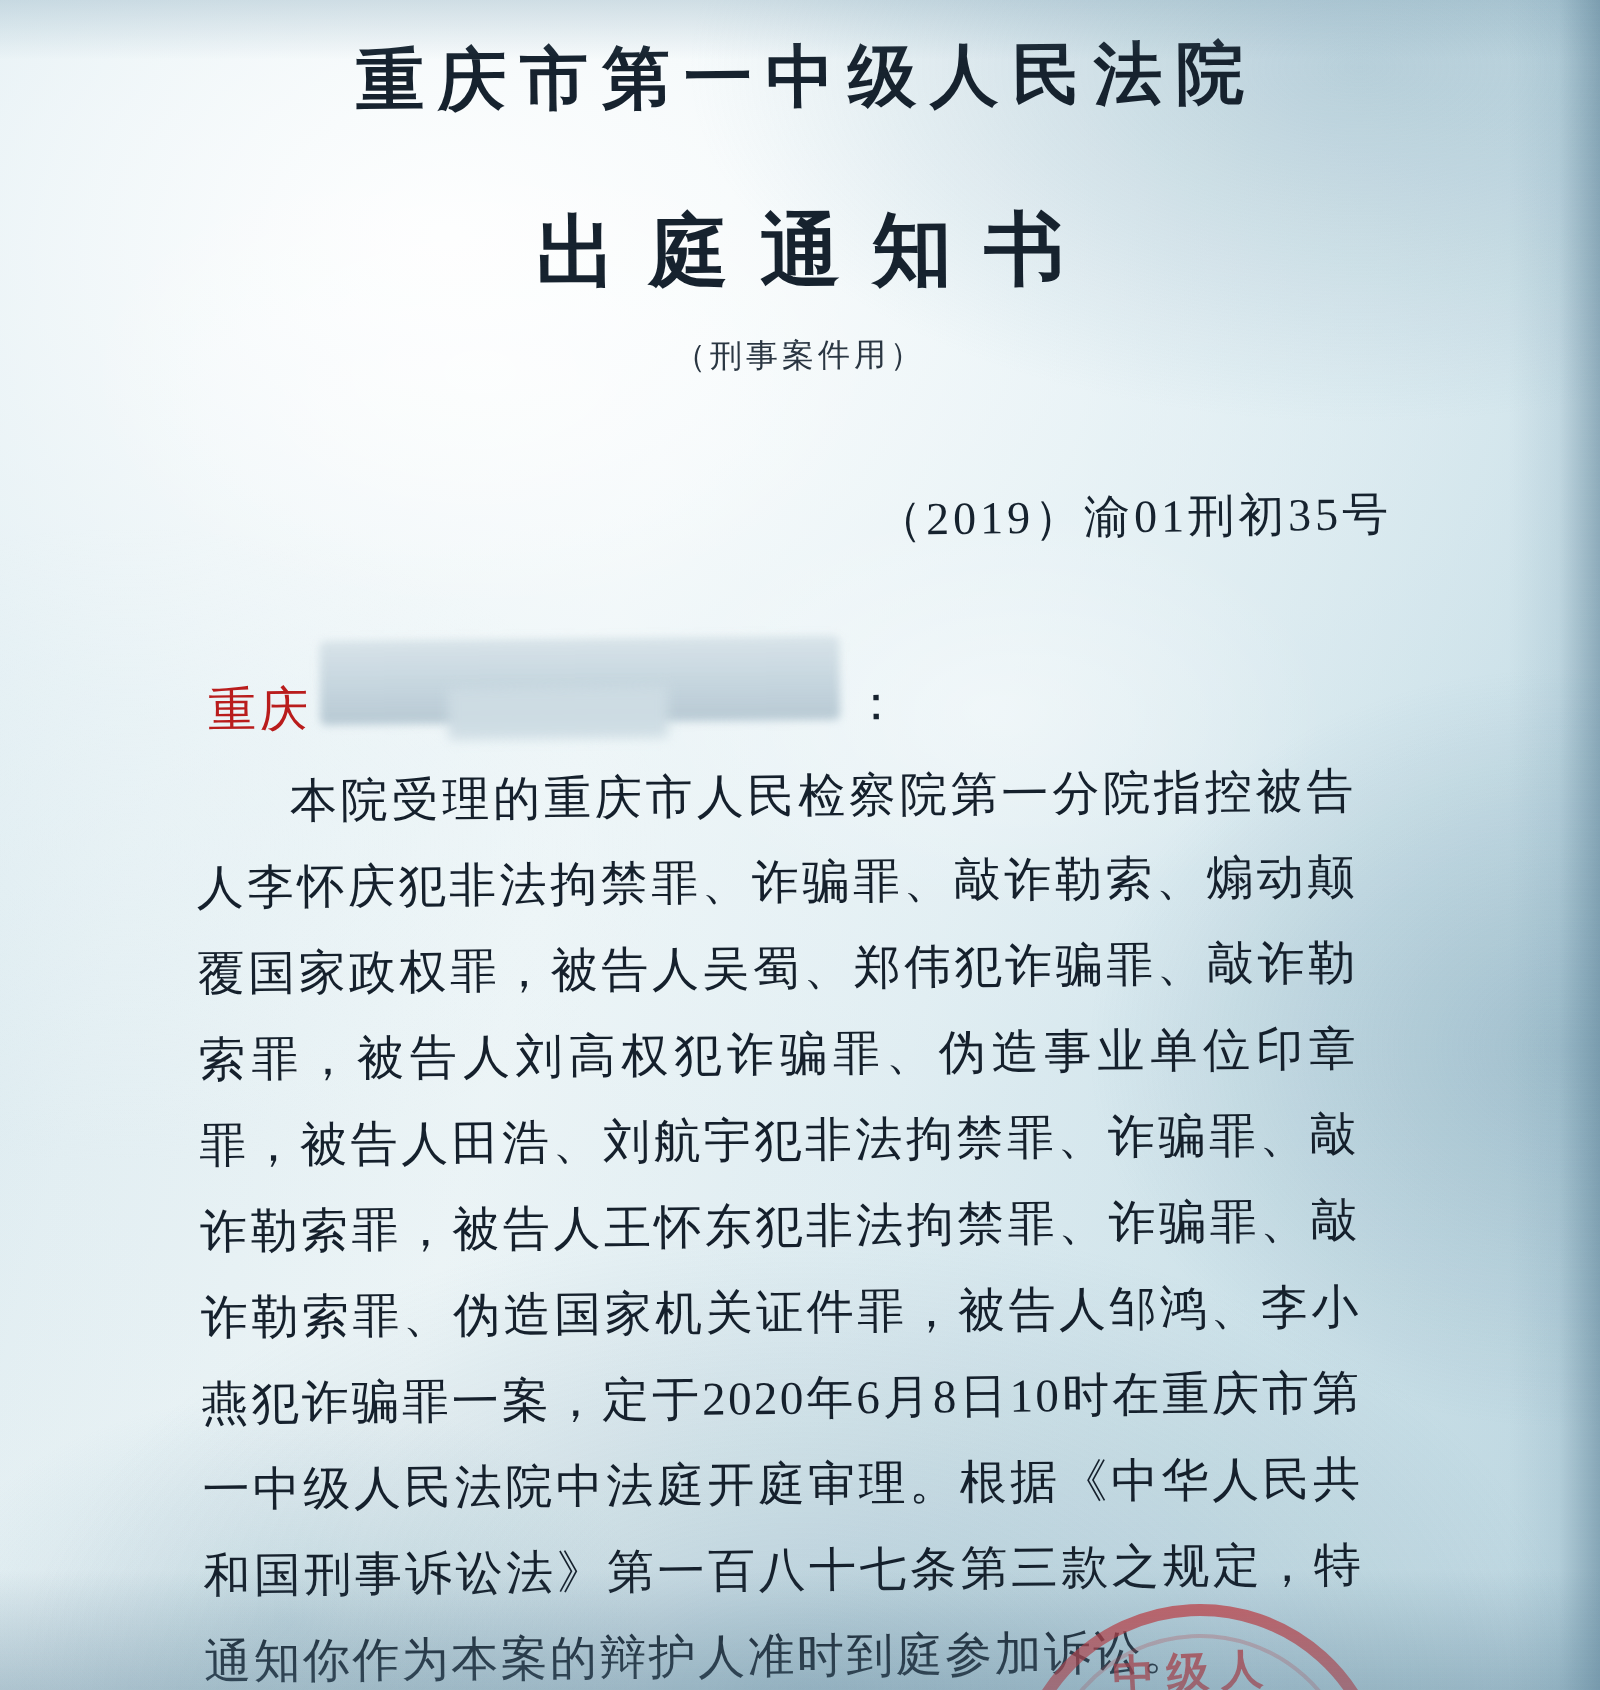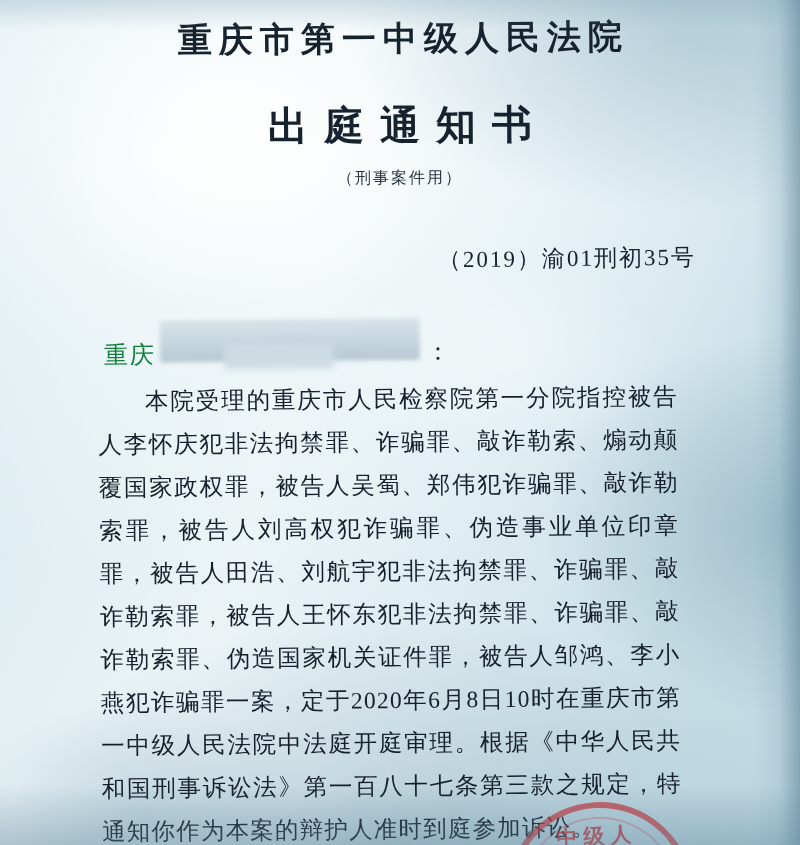--- a/index.html
+++ b/index.html
@@ -126,21 +126,21 @@
     right: 90px;
     height: 40px;
     transform: rotate(-0.6deg);
   }
   .recipient-prefix {
     position: absolute;
     left: 0;
     top: 6px;
     font-size: 24px;
     letter-spacing: 2px;
-    color: #15803d;
+    color: #b91c1c;
   }
   .redaction {
     position: absolute;
     left: 56px;
     top: -12px;
     width: 260px;
     height: 42px;
     background: linear-gradient(180deg, rgba(214,226,232,0.92) 0%, rgba(196,212,221,0.96) 55%, rgba(178,197,208,0.9) 100%);
     filter: blur(2px);
     border-radius: 3px;

